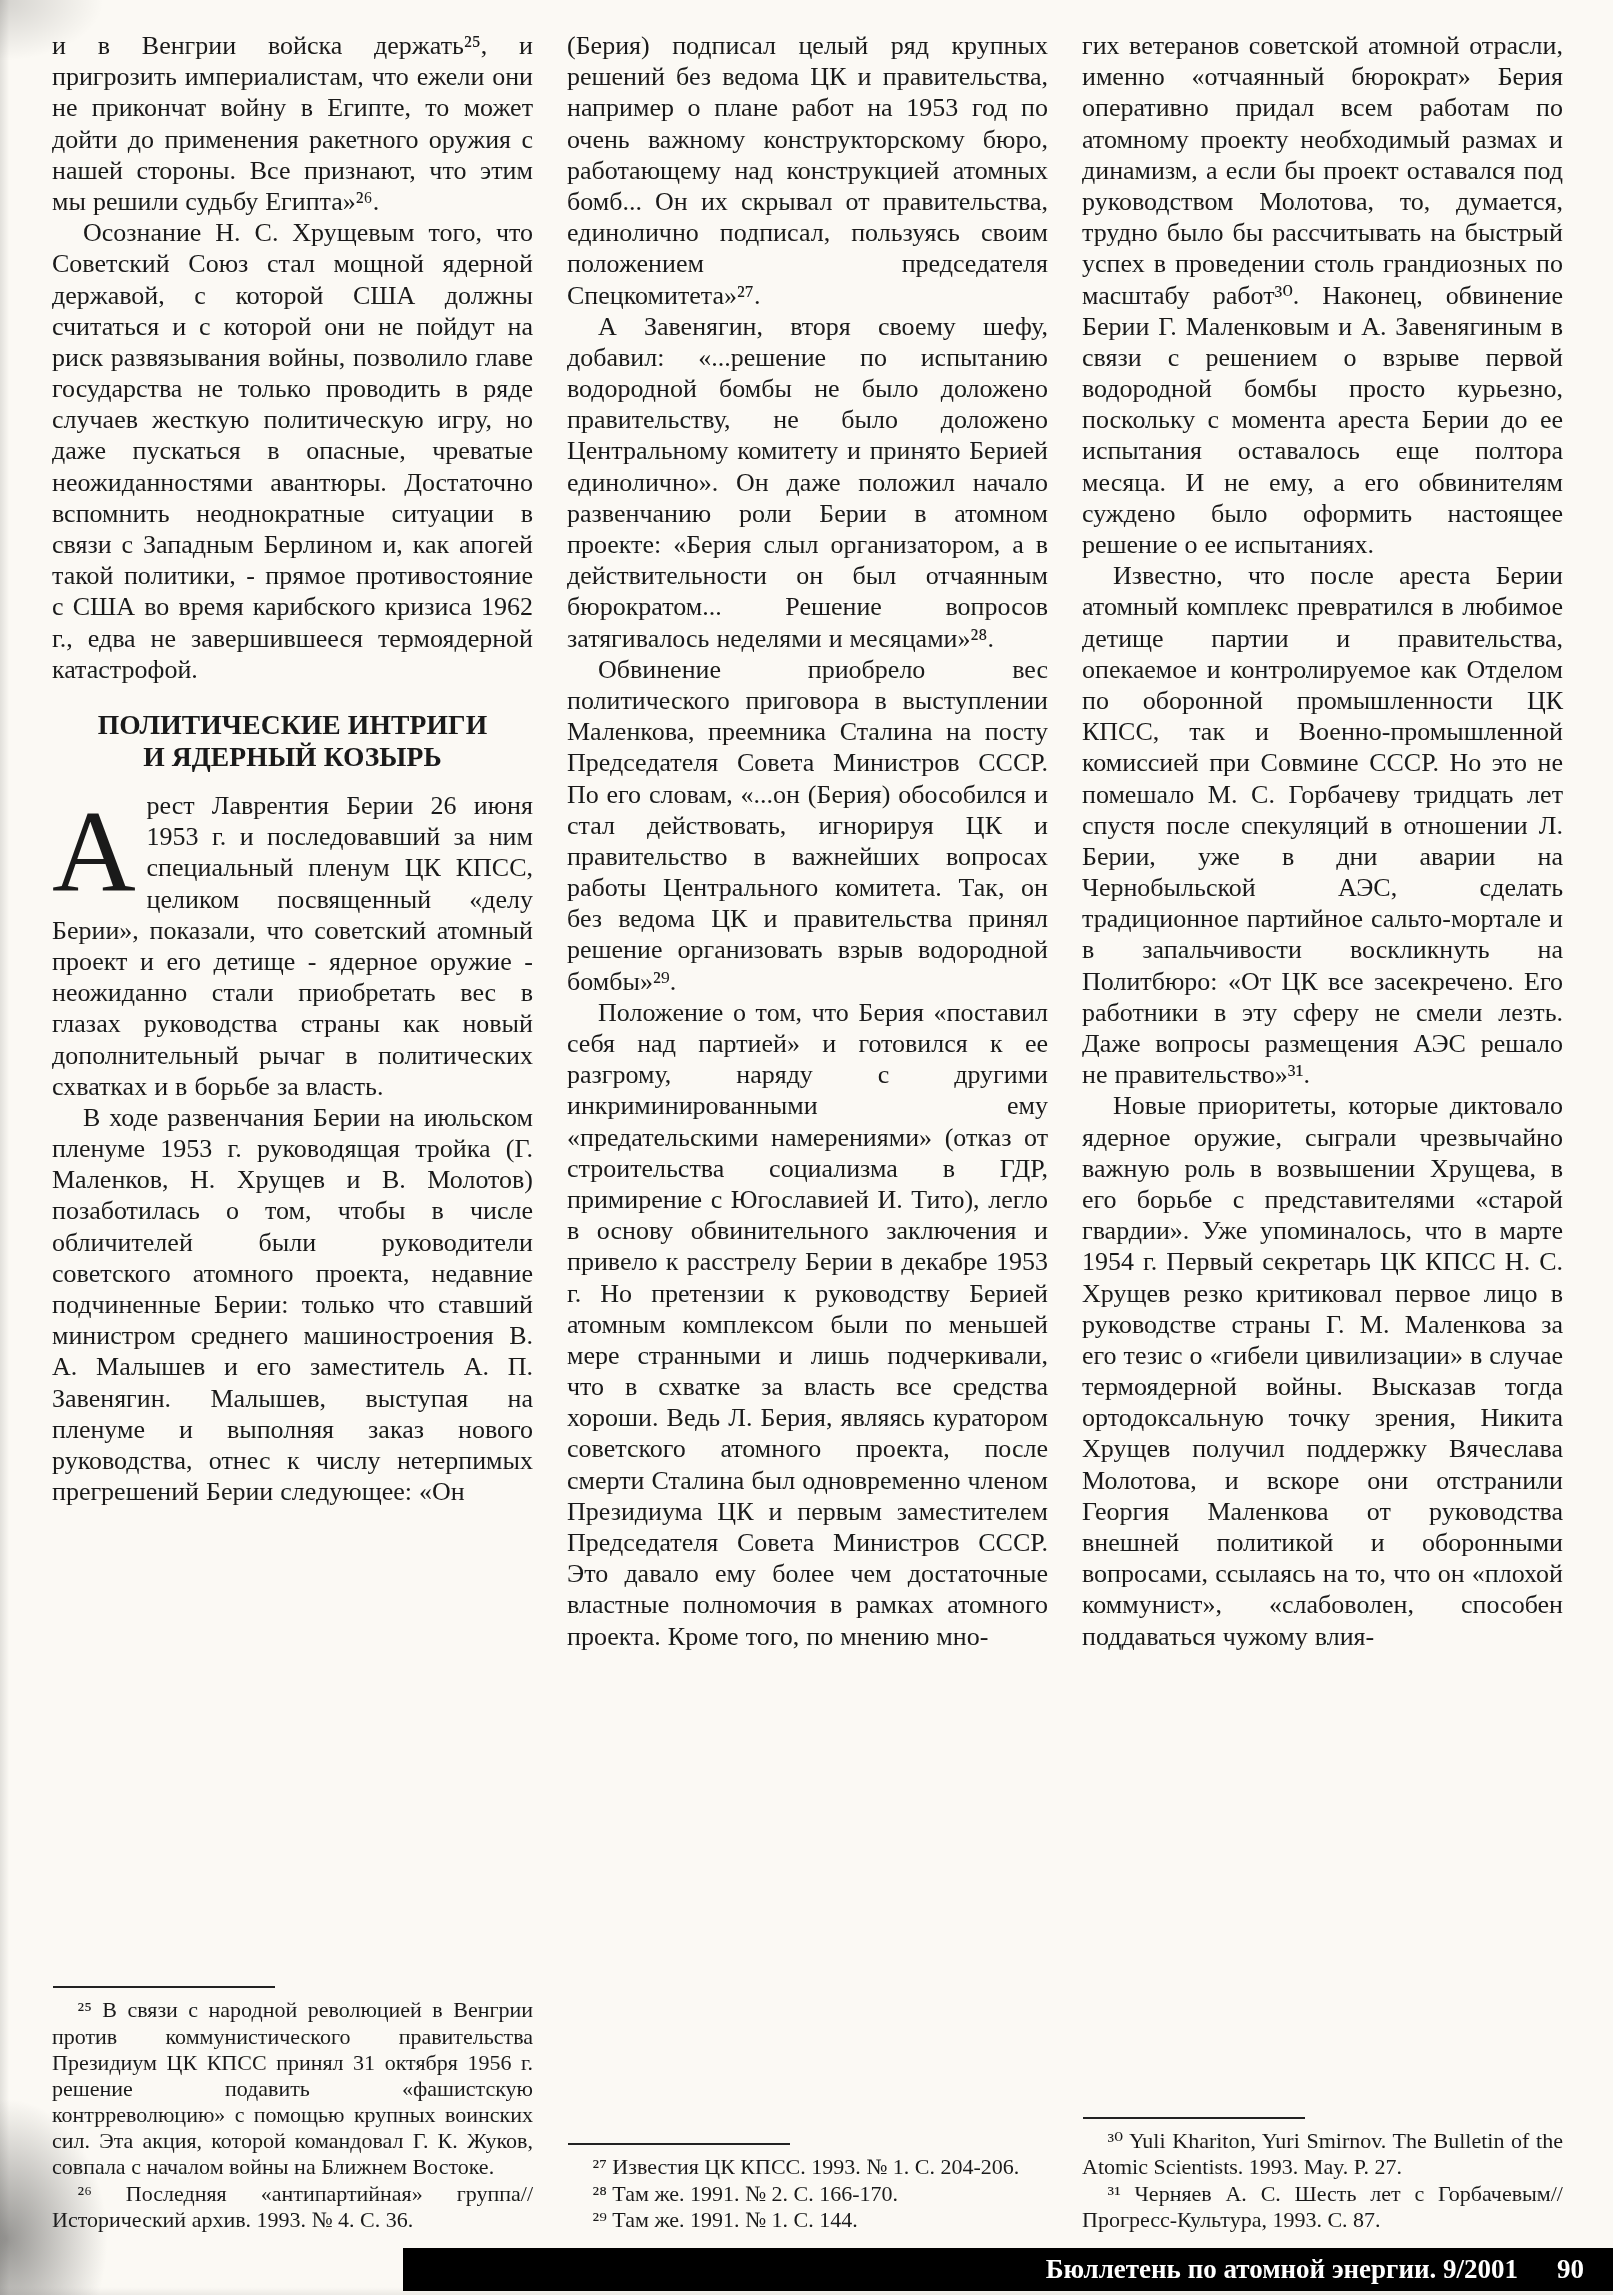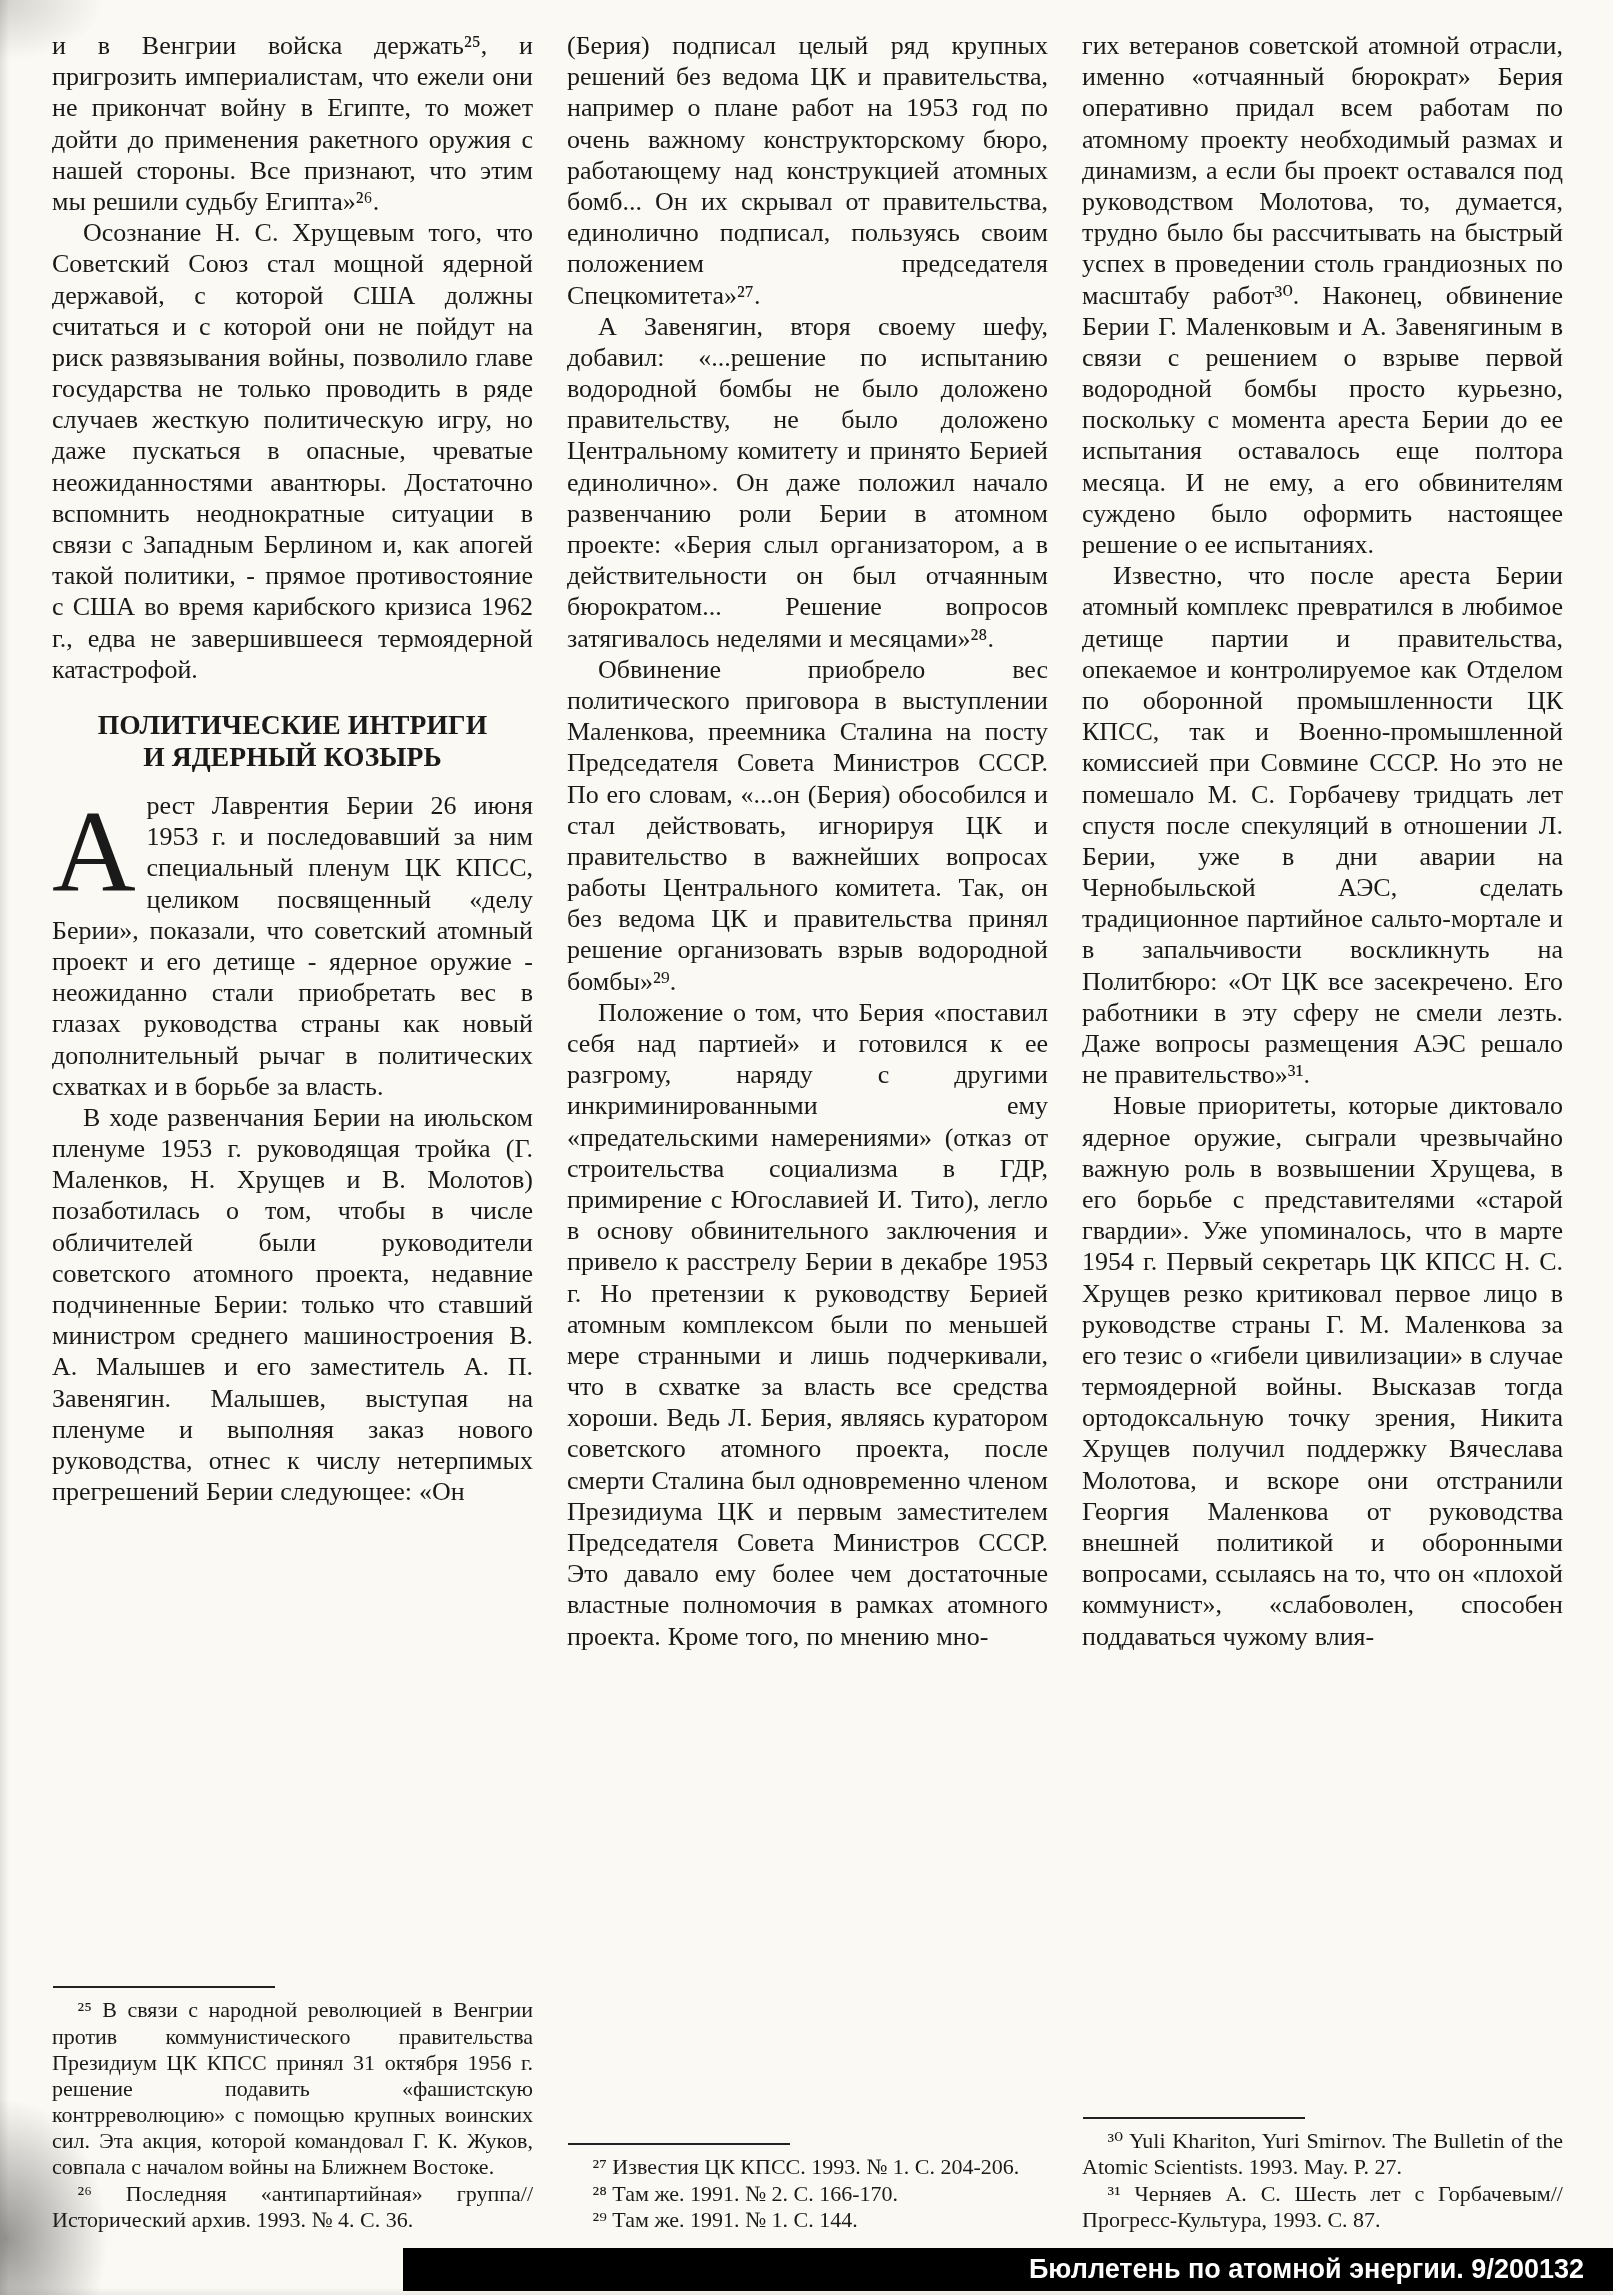--- a/index.html
+++ b/index.html
@@ -92,22 +92,23 @@
     position: absolute;
     left: 403px;
     right: 0;
     bottom: 4px;
     height: 43px;
     background: var(--footer-bg, #000000);
     color: var(--footer-text, #ffffff);
     display: flex;
     align-items: center;
     justify-content: flex-end;
+    gap: 39px;
     padding-right: 30px;
-    font-family: Liberation Sans, sans-serif;
+    font-family: Liberation Serif, serif;
     font-weight: 700;
     font-size: 27px;
     z-index: 6;
   }
 </style>
 </head>
 <body>
 
 <div class="page">
   <div class="columns">
@@ -149,16 +150,16 @@
         <div class="fn-rule"></div>
         <p class="fn">³⁰ Yuli Khariton, Yuri Smirnov. The Bulletin of the Atomic Scientists. 1993. May. P. 27.</p>
         <p class="fn">³¹ Черняев А. С. Шесть лет с Горбачевым//Прогресс-Культура, 1993. С. 87.</p>
       </div>
     </section>
 
   </div>
 
   <div class="footer-bar">
     <span class="footer-title">Бюллетень по атомной энергии. 9/2001</span>
-    <span class="footer-page">32</span>
+    <span class="footer-page">90</span>
   </div>
 </div>
 
 
 </body></html>

